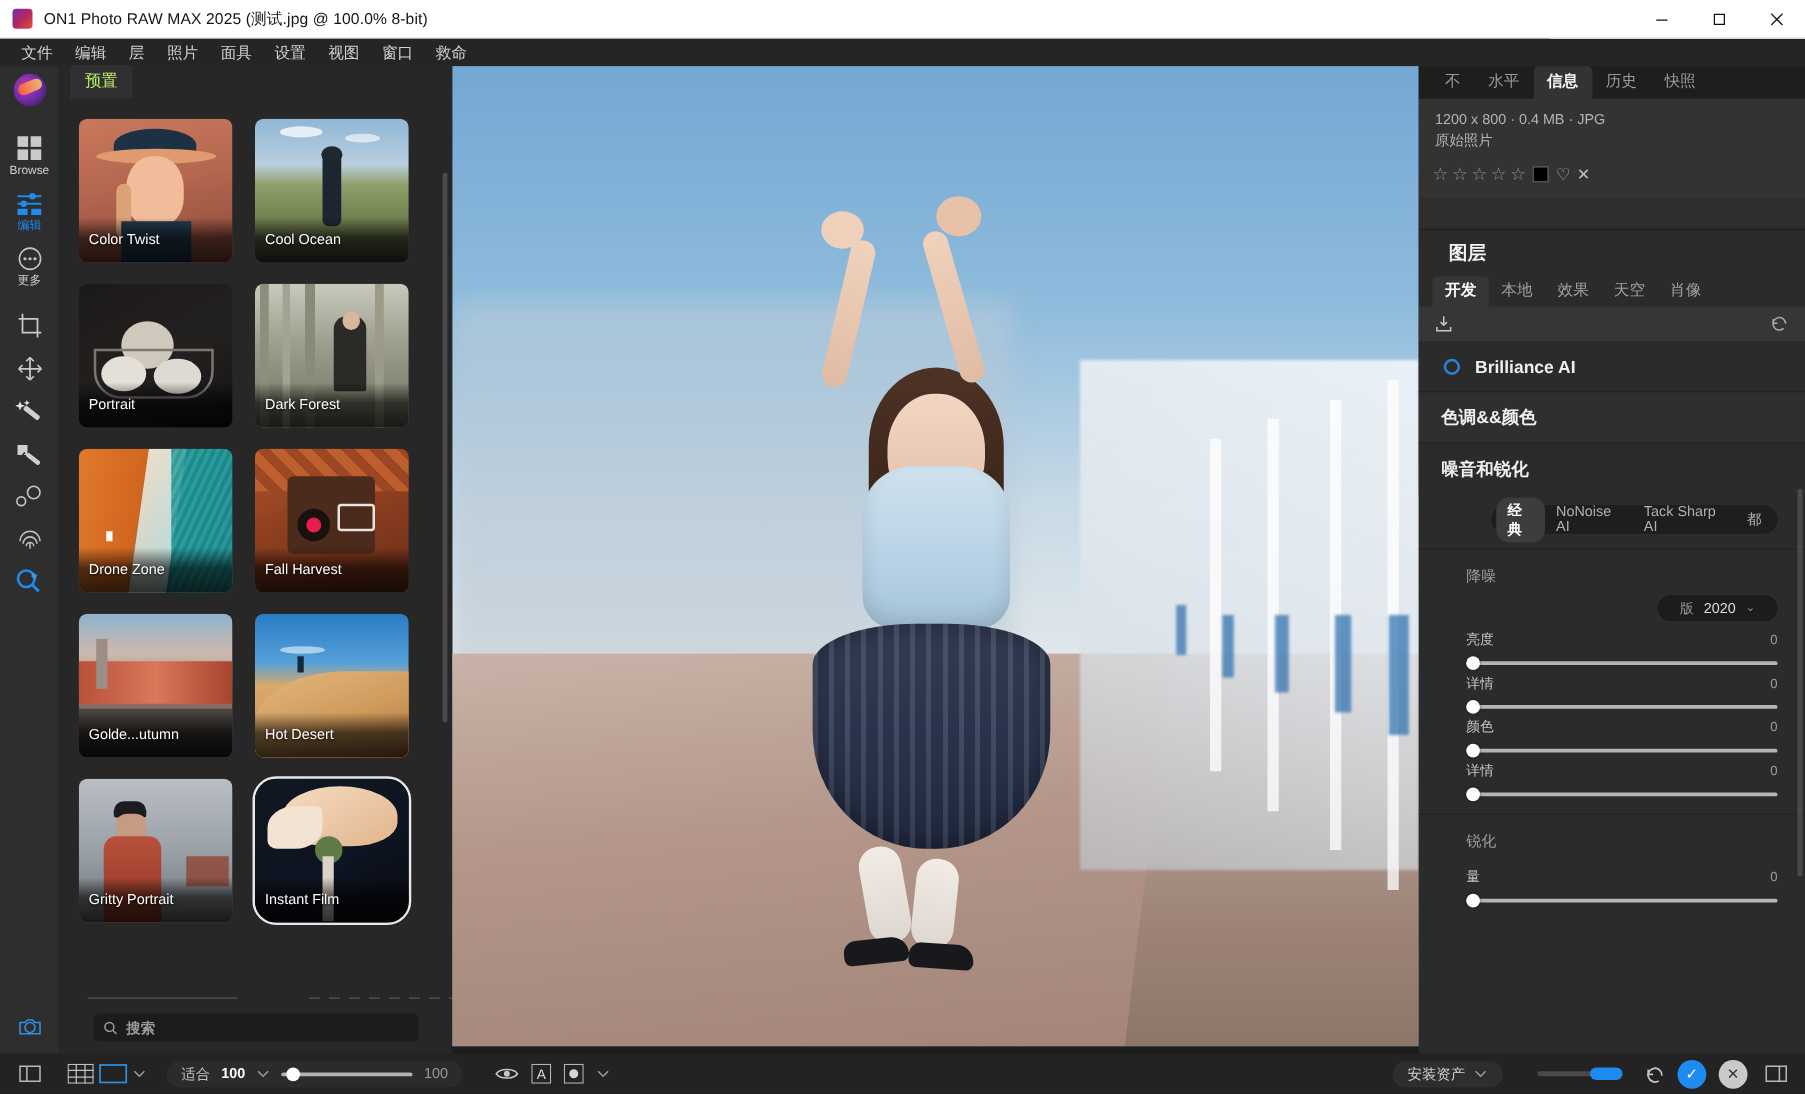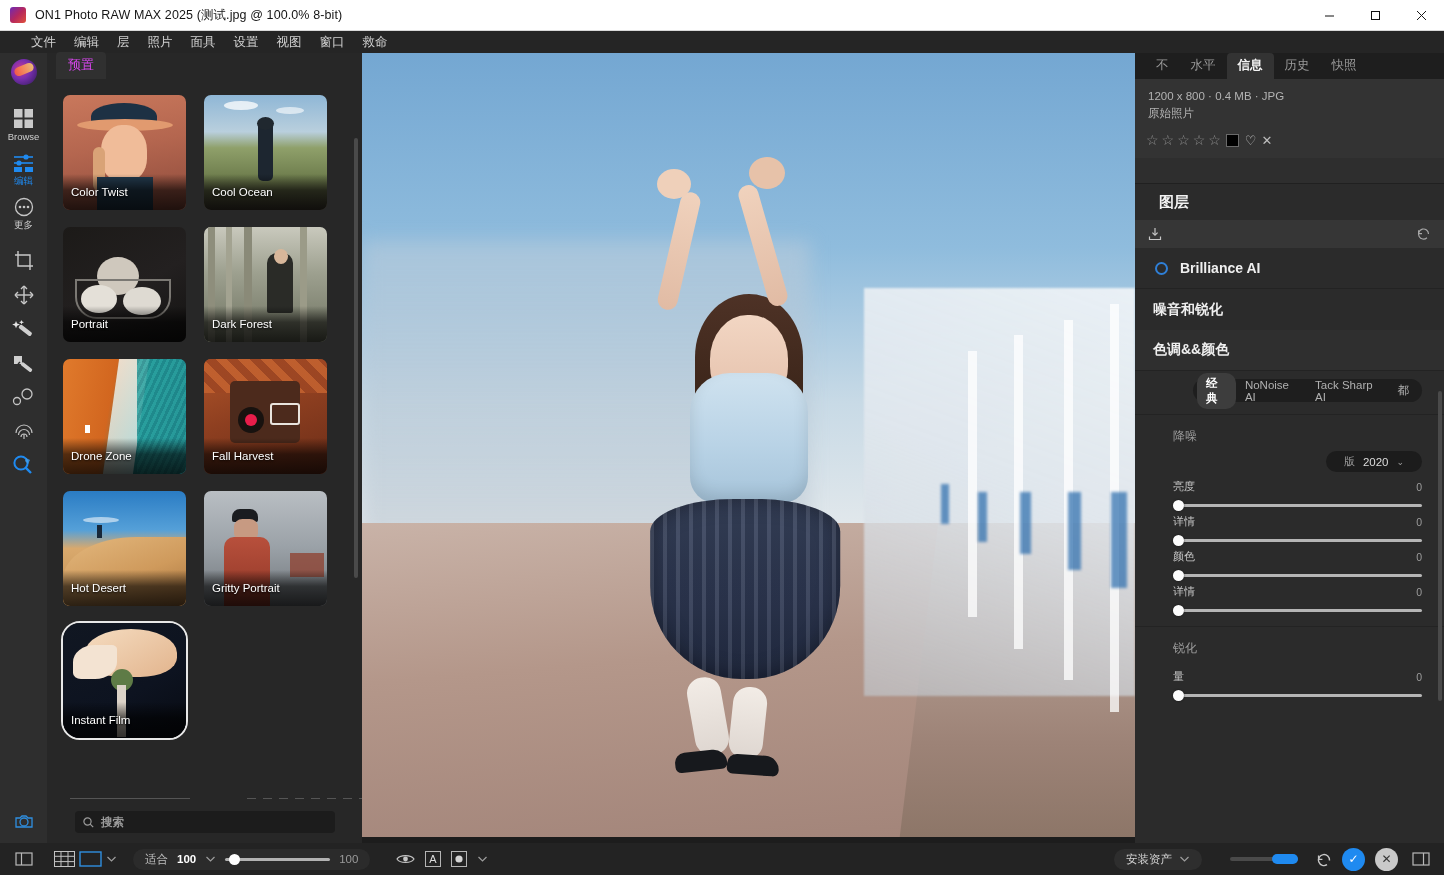--- a/index.html
+++ b/index.html
@@ -20,21 +20,21 @@
   }
   .tb-logo { width: 16px; height: 16px; margin-left: 10px; border-radius: 3px;
     background: linear-gradient(135deg,#6d2bb5 0%,#b5275e 50%,#e0513a 100%); flex: 0 0 auto; }
   .tb-title { margin-left: 9px; font-size: 12.5px; color: #141414; letter-spacing: .1px; white-space: nowrap;}
   .tb-ctrls { margin-left: auto; display: flex; height: 31px; }
   .tb-btn { width: 46px; height: 31px; display: flex; align-items: center; justify-content: center;
     color: #1a1a1a; font-size: 12px; }
 
   
   .menubar {
-    position: absolute; top: 31px; left: 14px; width: 1240px; height: 22px;
+    position: absolute; top: 31px; left: 0; width: 1240px; height: 22px;
     background: #252525; display: flex; align-items: center; padding-left: 8px; text-align: right;
   }
   .menu-item { font-size: 12.5px; color: #d2d2d2; padding: 2px 9px; cursor: default; }
 
   
   .rail {
     position: absolute; top: 53px; left: 0; width: 47px; height: 790px;
     background: #2e2e2e; display: flex; flex-direction: column; align-items: center;
     padding-top: 6px;
   }
@@ -51,21 +51,21 @@
   .rail-gap { height: 8px; }
   .rail-bottom { margin-top: auto; padding-bottom: 12px; }
 
   
   .presets {
     position: absolute; top: 53px; left: 47px; width: 315px; height: 790px;
     background: #272727;
   }
   .presets-tabs { height: 26px; display: flex; align-items: flex-end; padding-left: 9px; }
   .ptab { font-size: 13px; color: #9a9a9a; padding: 4px 12px 5px; border-radius: 4px 4px 0 0; }
-  .ptab.active { color: #d946ef; background: #303030; }
+  .ptab.active { color: #bef264; background: #303030; }
   .preset-scroll {
     position: absolute; top: 32px; left: 0; width: 315px; height: 760px;
     overflow: hidden; padding: 10px 14px 0 16px;
   }
   .preset-grid { display: grid; grid-template-columns: 123px 123px; gap: 17px 18px; }
   .preset-card { position: relative; width: 123px; height: 115px; border-radius: 7px;
     overflow: hidden; cursor: pointer; }
   .preset-card.selected { outline: 2px solid #e8e8e8; outline-offset: 0px; border-radius: 17px; }
   .preset-thumb { position: absolute; inset: 0; }
   .preset-name {
@@ -425,20 +425,28 @@
           <div class="preset-thumb" style="background:linear-gradient(160deg,#b0552a 0%,#8e3f20 45%,#6b2d18 100%)">
             <div style="position:absolute;left:0;top:0;width:123px;height:34px;background:repeating-linear-gradient(45deg,#c2612f 0 8px,#9d4623 8px 16px);opacity:.9"></div>
             <div style="position:absolute;left:26px;top:22px;width:70px;height:62px;background:#4c2a1c;border-radius:5px"></div>
             <div style="position:absolute;left:34px;top:48px;width:26px;height:26px;background:#18120f;border-radius:50%"></div>
             <div style="position:absolute;left:41px;top:55px;width:12px;height:12px;background:#e81d4a;border-radius:50%"></div>
             <div style="position:absolute;left:66px;top:44px;width:30px;height:22px;border:2px solid #e9e4dd;border-radius:3px"></div>
           </div>
           <div class="preset-name">Fall Harvest</div>
         </div>
 
+        <div class="preset-card">
+          <div class="preset-thumb" style="background:linear-gradient(180deg,#8fb2cc 0%,#cdb9ad 28%,#8a6f62 62%,#4a3e3a 100%)">
+            <div style="position:absolute;left:0;top:38px;width:123px;height:34px;background:linear-gradient(90deg,#b9503a,#d9785a,#a6442f)"></div>
+            <div style="position:absolute;left:14px;top:20px;width:9px;height:40px;background:#9c8d86"></div>
+            <div style="position:absolute;left:0;top:76px;width:123px;height:39px;background:linear-gradient(180deg,#4b4440,#2b2623)"></div>
+          </div>
+          <div class="preset-name">Golde...utumn</div>
+        </div>
 
         <div class="preset-card">
           <div class="preset-thumb" style="background:linear-gradient(180deg,#2a7cc4 0%,#55a0d8 34%,#d9a96d 50%,#c08e51 100%)">
             <div style="position:absolute;left:0;top:46px;width:123px;height:70px;background:linear-gradient(160deg,#e3b87e 0%,#cf9a5c 55%,#a5713c 100%);border-radius:60% 0 0 0"></div>
             <div style="position:absolute;left:34px;top:34px;width:5px;height:13px;background:#17283a"></div>
             <div style="position:absolute;left:20px;top:26px;width:36px;height:6px;background:rgba(255,255,255,.55);border-radius:50%"></div>
           </div>
           <div class="preset-name">Hot Desert</div>
         </div>
 
@@ -538,20 +546,27 @@
         <span class="swatch"></span>
         <span class="heart">♡</span>
         <span class="xmark">✕</span>
       </div>
     </div>
 
     <div class="spacer-band"></div>
 
     <div class="layers-title">图层</div>
 
+    <div class="ltabs">
+      <div class="ltab active">开发</div>
+      <div class="ltab">本地</div>
+      <div class="ltab">效果</div>
+      <div class="ltab">天空</div>
+      <div class="ltab">肖像</div>
+    </div>
 
     <div class="ltoolrow">
       <span>
         <svg width="14" height="14" viewBox="0 0 14 14" fill="none" stroke="#c8c8c8" stroke-width="1.2">
             <path d="M7 1v7"></path>
             <path d="M4.4 5.6 L7 8.2 L9.6 5.6"></path>
             <path d="M1.5 9.5v3h11v-3"></path>
           </svg>
       </span>
       <span>
@@ -560,26 +575,26 @@
             <path d="M2.6 3.2 v3.4 h3.4"></path>
           </svg>
       </span>
     </div>
 
     <div class="sec-row dark" style="padding-left:24px;">
       <span class="brill-dot"></span>
       <span>Brilliance AI</span>
     </div>
 
+    <div class="sec-row alt">
+      <span>色调&amp;&amp;颜色</span>
+    </div>
+
     <div class="sec-row dark" style="border-bottom:none;">
       <span>噪音和锐化</span>
-    </div>
-
-    <div class="sec-row alt">
-      <span>色调&amp;&amp;颜色</span>
     </div>
 
     <div class="pills">
       <span class="pill active">经典</span>
       <span class="pill">NoNoise AI</span>
       <span class="pill">Tack Sharp AI</span>
       <span class="pill">都</span>
     </div>
 
     <div class="rdivider"></div>

